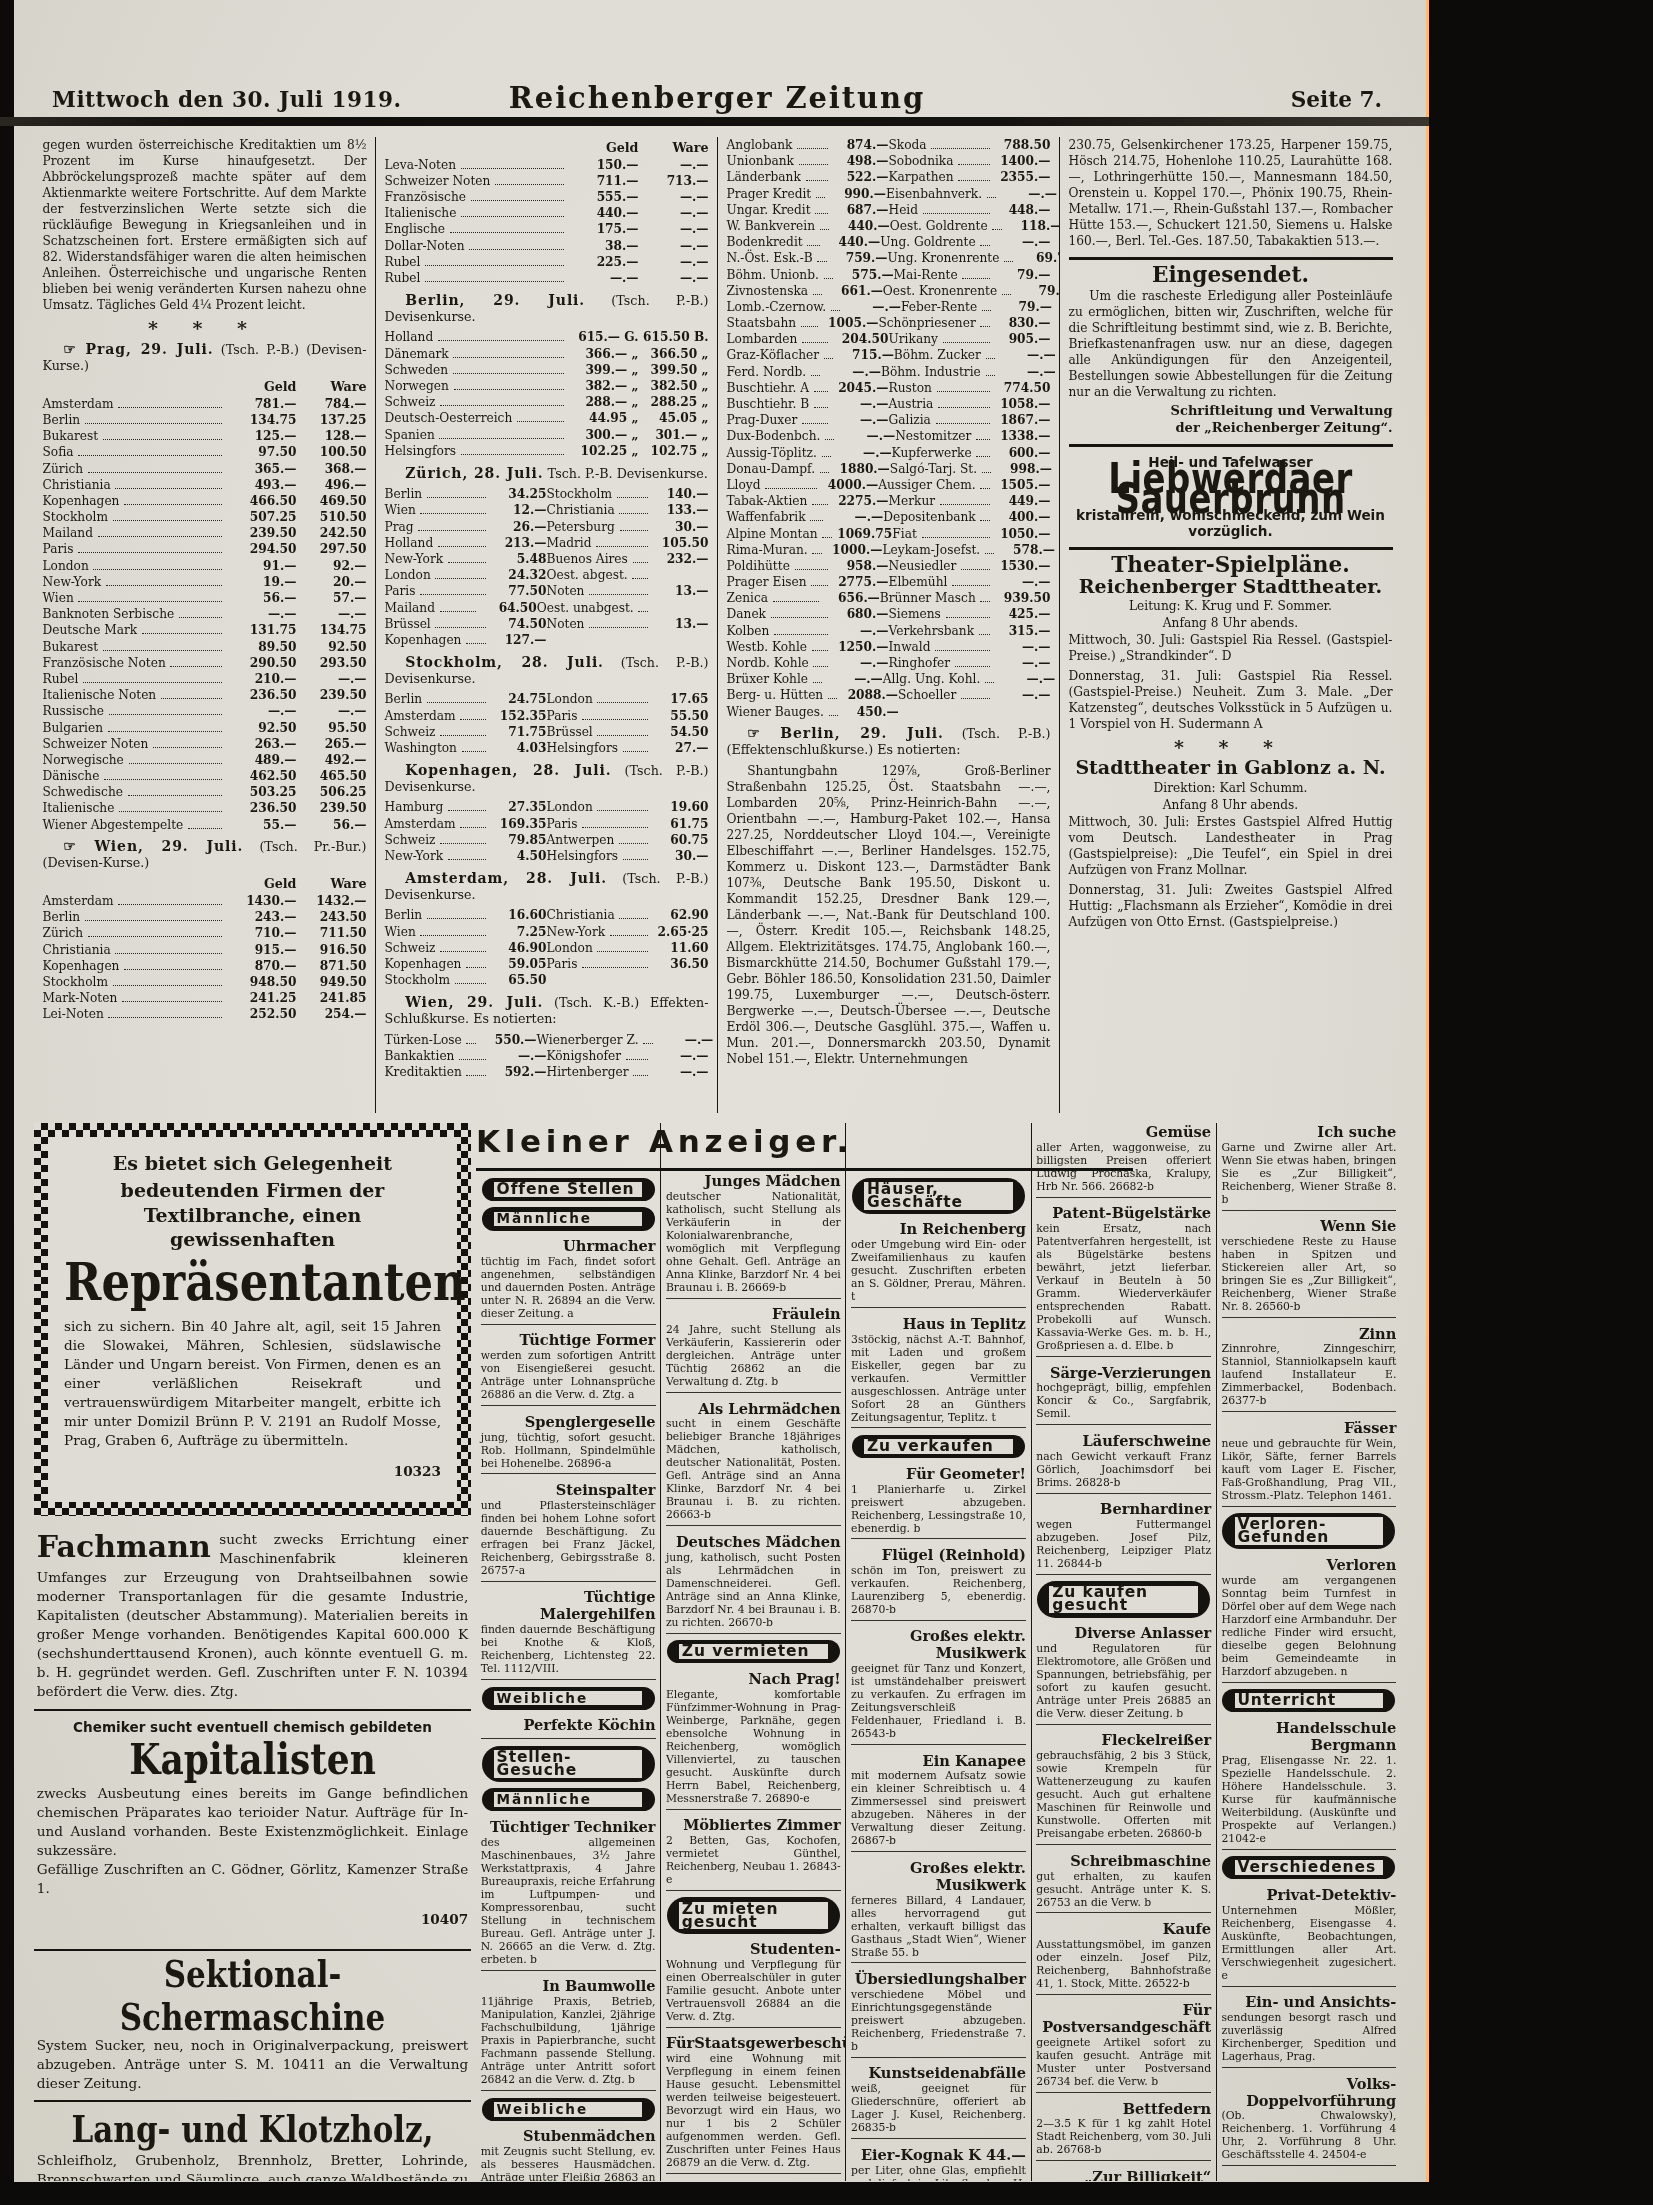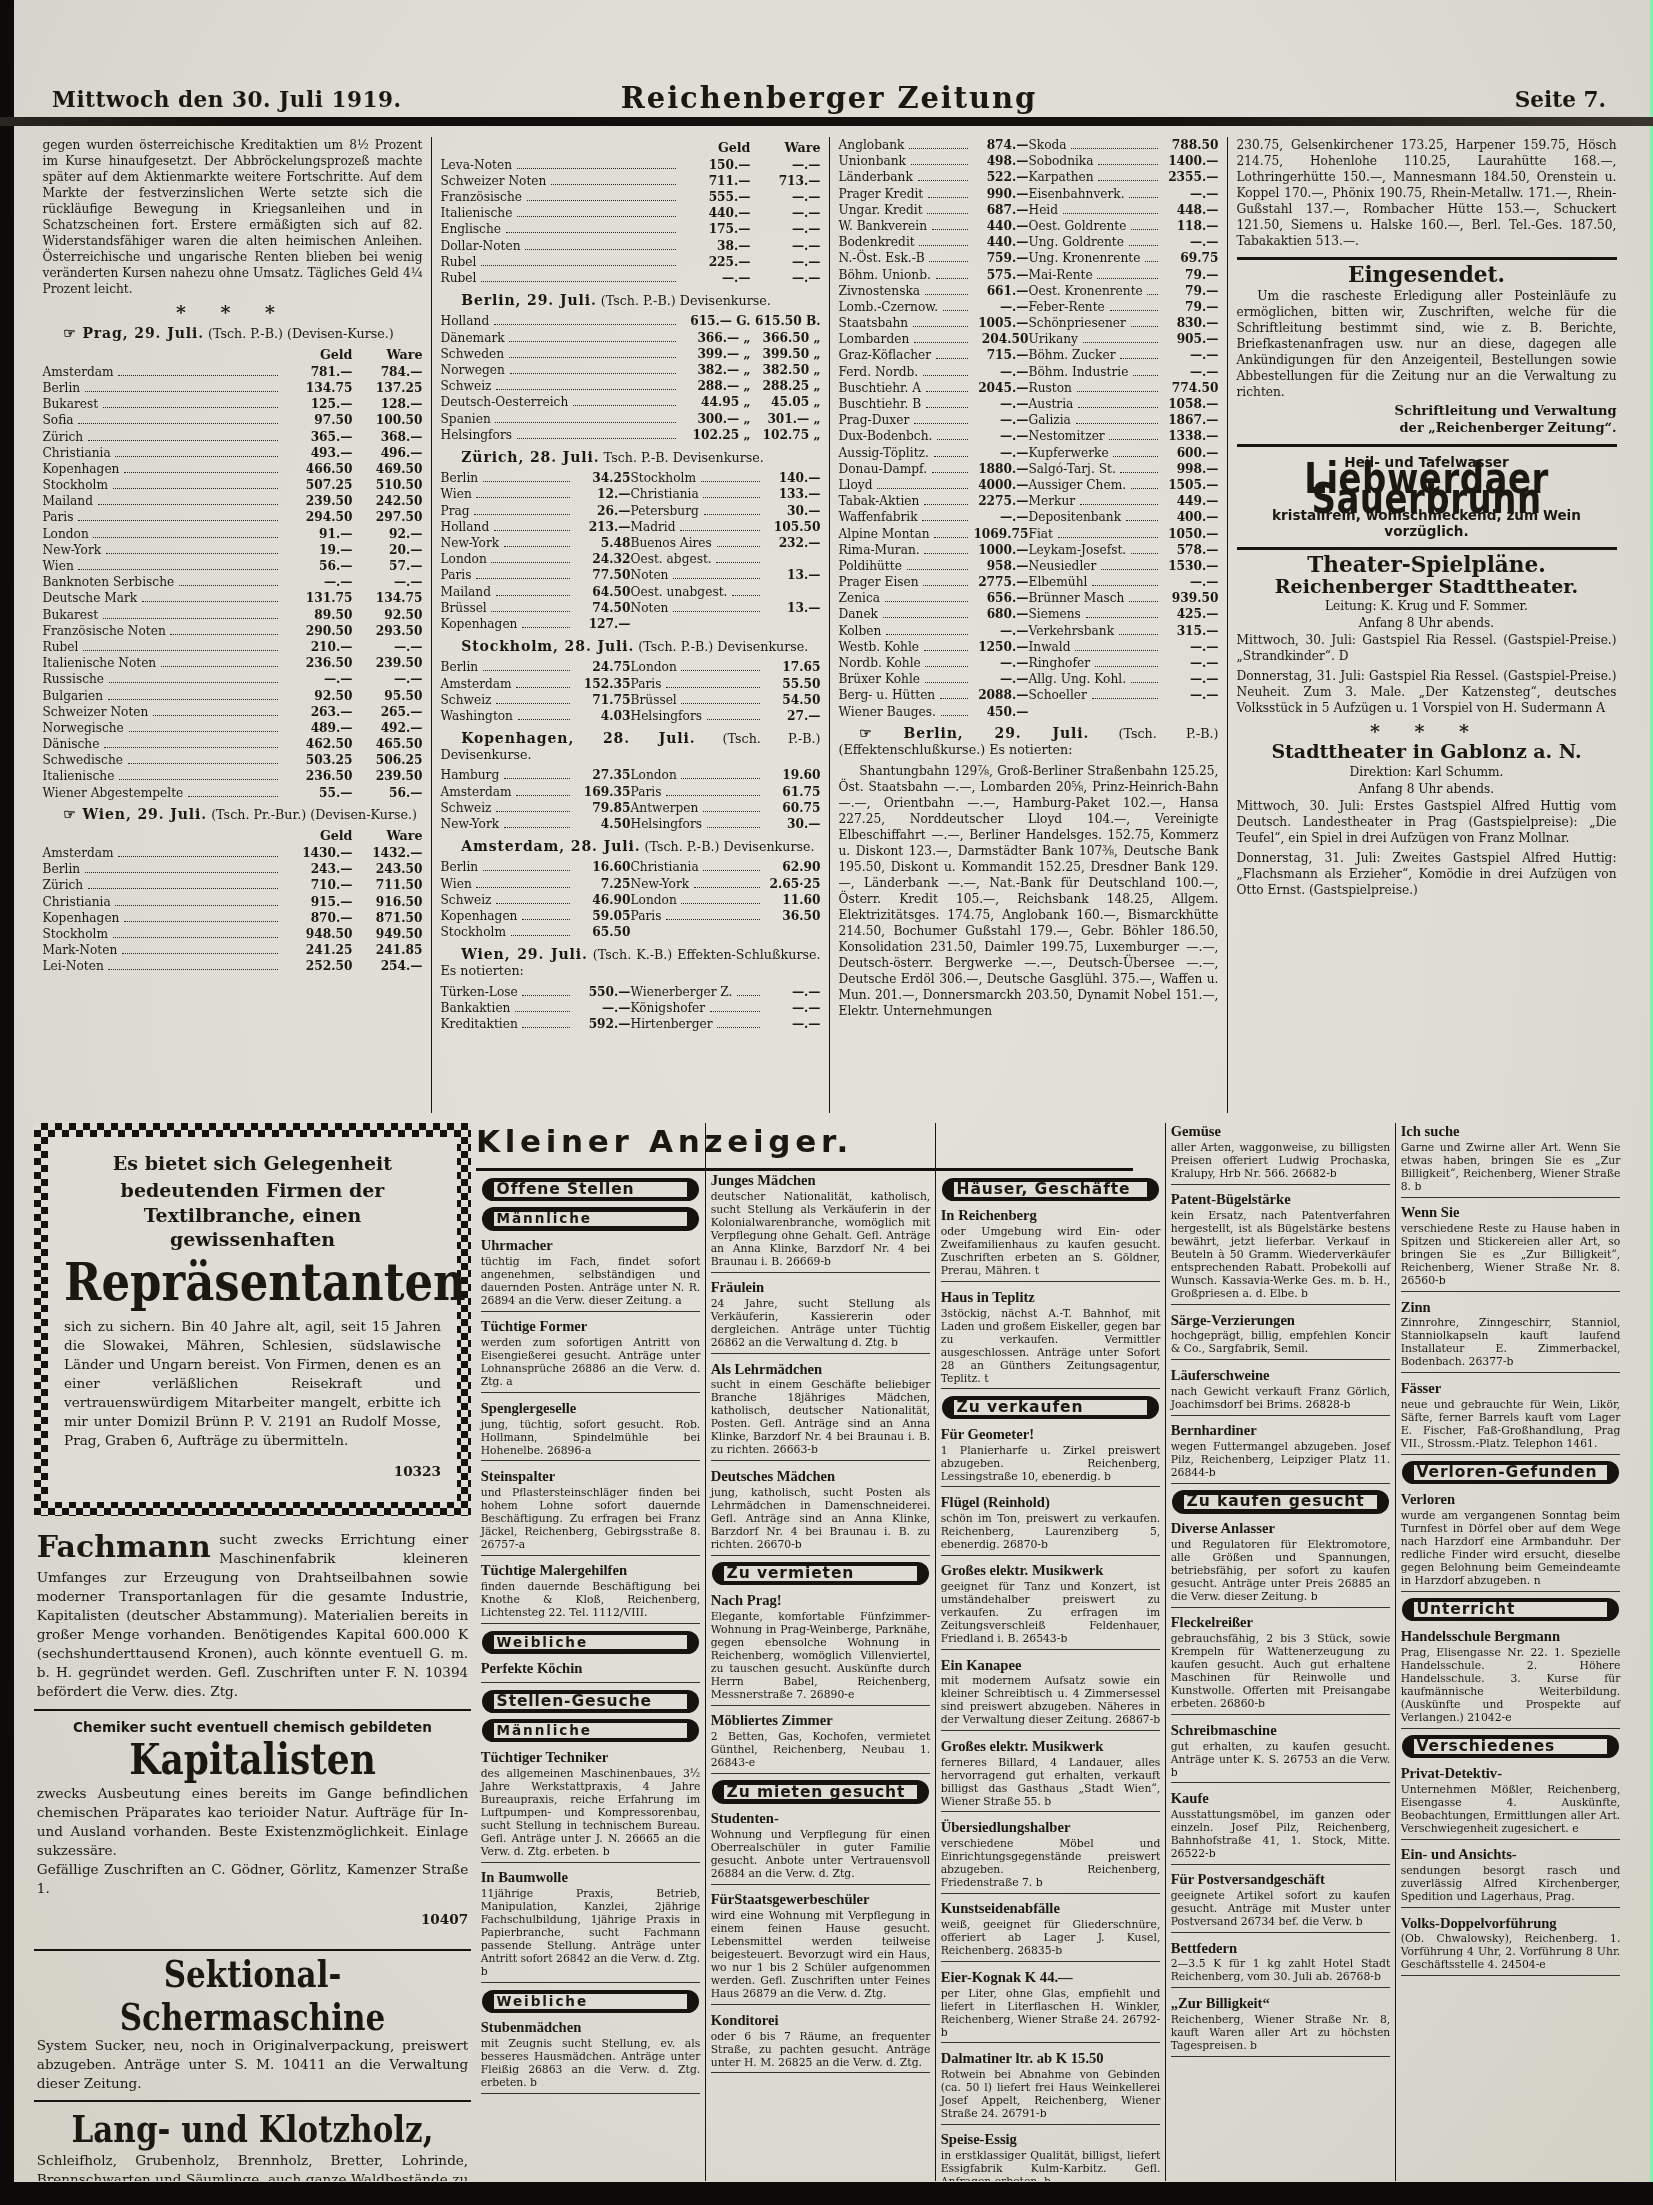--- a/index.html
+++ b/index.html
@@ -1,16 +1,16 @@
 <!DOCTYPE html>
 <html style="font-size:7.5px"><head>
 <meta charset="utf-8">
 <style>
   html,body{margin:0;padding:0;background:#0c0b0a;}
-  #page{position:relative;width:1653px;height:2205px;background:#86efac;overflow:hidden;
+  #page{position:relative;width:1429px;height:2205px;background:#fdba74;overflow:hidden;
         font-family:"DejaVu Serif",serif;color:#1b1711;}
   #paper{position:absolute;left:14px;top:0;right:2.8px;bottom:23.5px;
          background:radial-gradient(ellipse at 50% 40%, #e3e1da 0%, #dedcd4 55%, #d3d0c6 100%);}
   #leftbar{position:absolute;left:0;top:0;width:14px;height:100%;background:#0c0b0a;}
   #botbar{position:absolute;left:0;bottom:0;width:100%;height:23.5px;background:#0c0b0a;}
 
   
   .masthead{position:absolute;top:70px;left:52px;right:47px;height:42px;}
   .mh-date{position:absolute;left:0;bottom:0;font-weight:bold;font-size:21.6px;letter-spacing:0.5px;}
   .mh-title{position:absolute;left:50%;transform:translateX(-50%);bottom:-2.8px;font-weight:bold;
@@ -54,21 +54,21 @@
   .clcol + .clcol{border-left:1.4px solid #171410;}
   .cl-offset{padding-top:49px;}
   #kleiner{position:absolute;left:476px;top:1123px;width:657px;height:45px;text-align:left;
            border-bottom:3.8px solid #141210;}
   #kleiner .kz{font-family:"DejaVu Sans",sans-serif;font-weight:bold;font-size:31px;letter-spacing:4.7px;}
   .pill{background:#151310;border-radius:22.5px;padding:4.2px 12.2px;margin:5.6px 0.9px 6.6px;}
   .pill-in{background:#dedcd4;padding:0.9px 2.8px;text-align:left;font-family:"DejaVu Sans",sans-serif;
            font-weight:bold;font-size:15.5px;letter-spacing:0.9px;}
   .pill.sub .pill-in{font-size:13.6px;letter-spacing:1.9px;}
   .cl-ad{margin:0 0 6.6px;}
-  .cl-ti{text-align:left;font-weight:bold;font-size:14.6px;line-height:17px;margin-bottom:0.9px;font-family:Liberation Serif, serif;}
+  .cl-ti{text-align:right;font-weight:bold;font-size:14.6px;line-height:17px;margin-bottom:0.9px;}
   .cl-tx{text-align:justify;}
   .cl-ad{border-bottom:1.4px solid #35302a;padding-bottom:3.8px;}
 
   
   .orn-frame{background:repeating-conic-gradient(#14110e 0% 25%, #dedcd4 0% 50%) 0 0/14px 14px;
              padding:14px;margin-bottom:7.5px;}
   .orn-inner{background:#dedcd4;padding:14px 16px 9.4px;}
   .rep-pre{font-weight:bold;font-size:19px;text-align:center;margin:0 0 2.8px;line-height:24.4px;}
   .rep-title{font-weight:bold;font-size:45px;text-align:center;margin:4.7px 0 7.5px;transform:scaleY(1.15);}
   .ad-body{font-size:13.6px;line-height:19px;text-align:justify;margin:0;}

